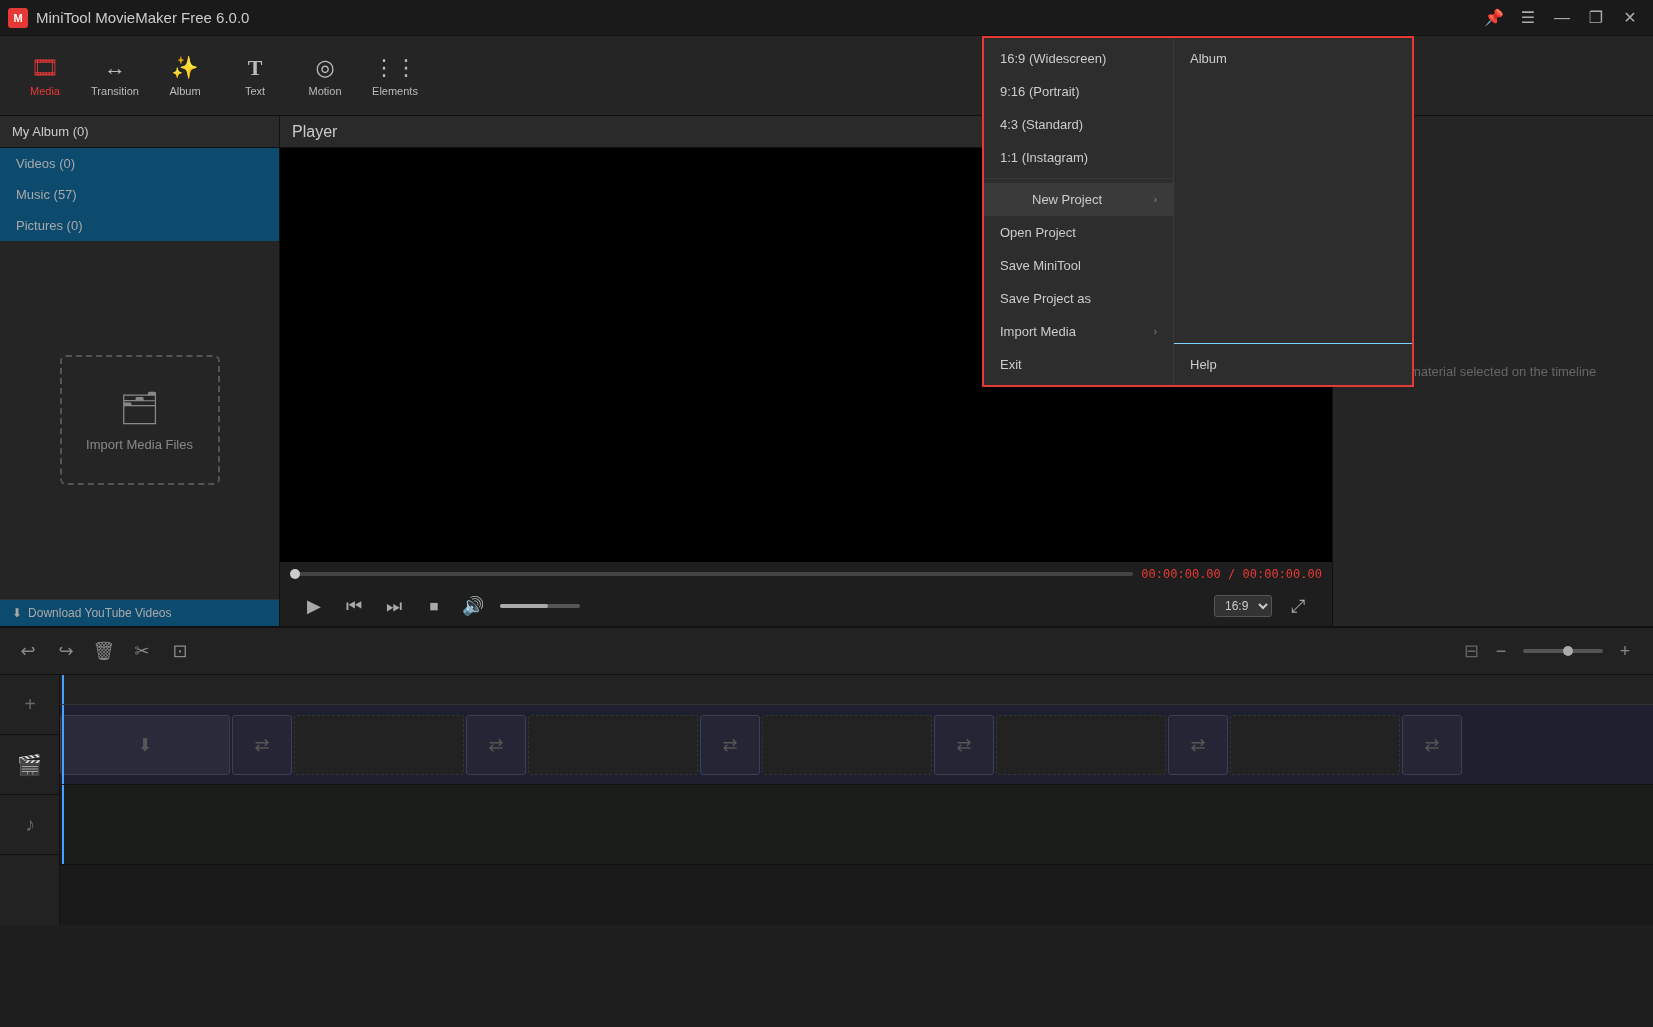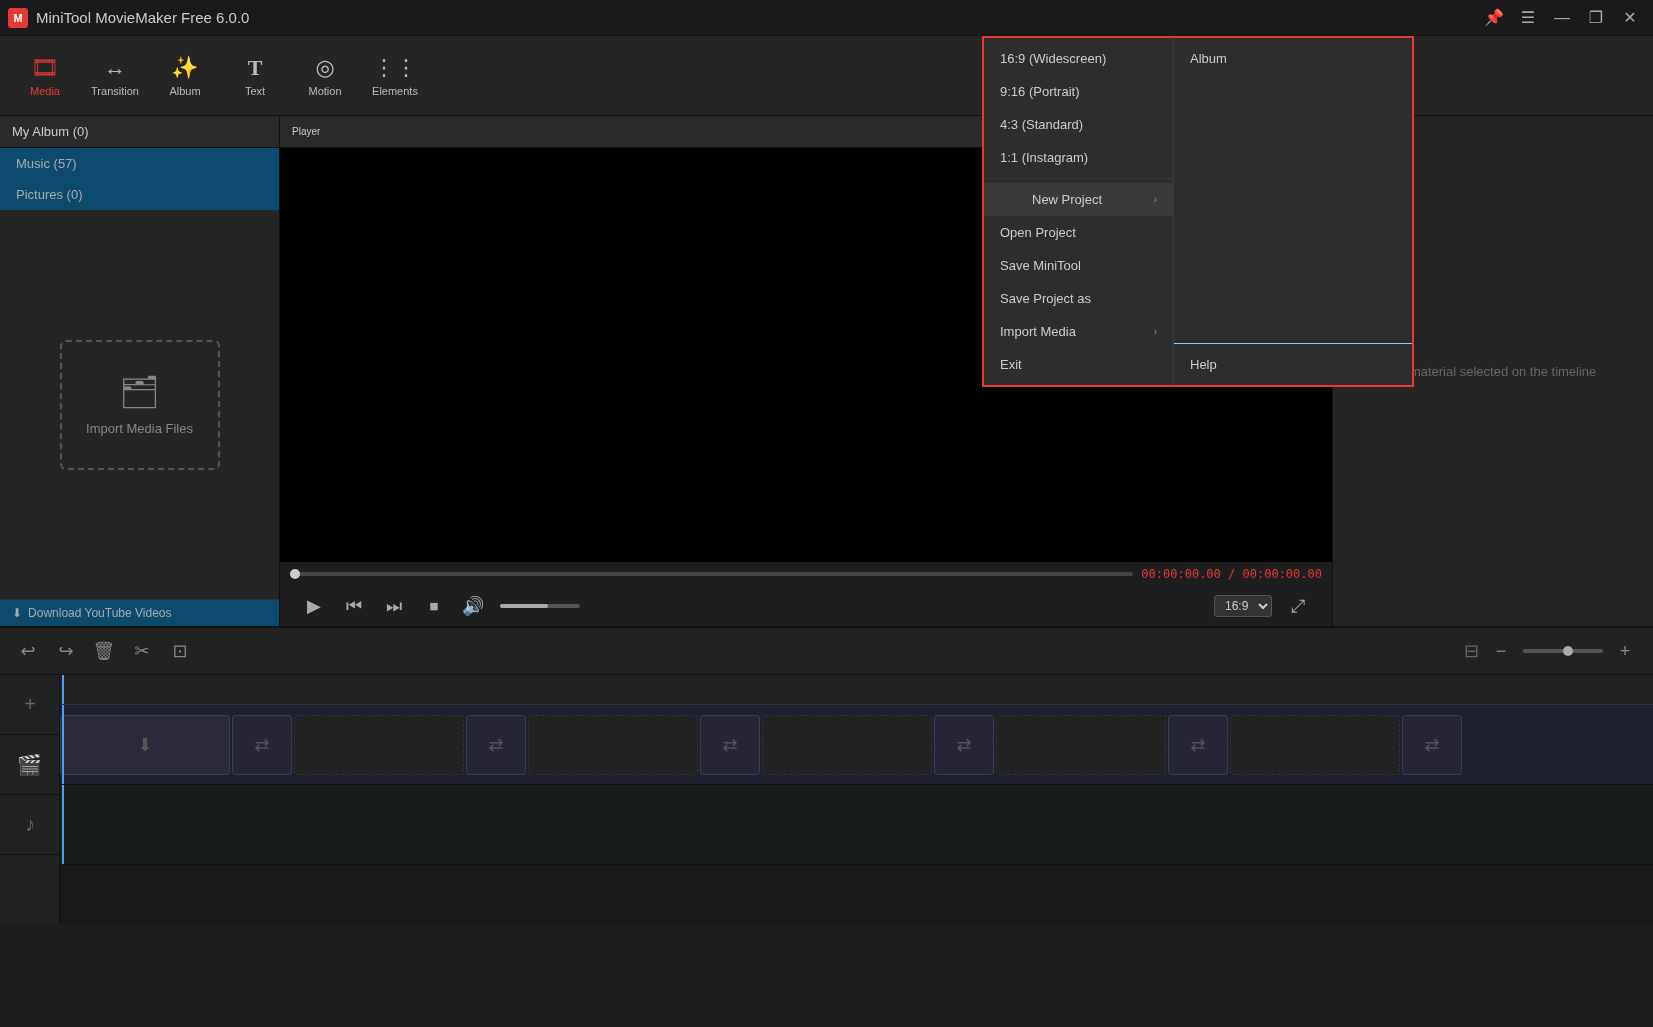--- a/index.html
+++ b/index.html
@@ -139,21 +139,21 @@
       display: flex;
       flex-direction: column;
       border-right: 1px solid #111;
     }
     #player-header {
       height: 32px;
       background: #2a2a2a;
       display: flex; align-items: center;
       padding: 0 12px;
       border-bottom: 1px solid #111;
-      font-size: 10px;
+      font-size: 16px;
       color: #ccc;
     }
     #player-screen {
       flex: 1;
       background: #000;
     }
     #player-progress-bar {
       height: 24px;
       background: #1e1e1e;
       display: flex; align-items: center;
@@ -462,20 +462,23 @@
     <span class="tb-icon">⋮⋮</span>
     <span>Elements</span>
   </div>
 </div>
 
 <div id="main" style="display:flex; height:511px; border-bottom:1px solid #111;">
 
   <div id="left-panel">
     <div id="album-header">
       <span>My Album (0)</span>
+    </div>
+    <div class="sidebar-item">
+      <span>Videos (0)</span>
     </div>
     <div class="sidebar-item">
       <span>Music (57)</span>
     </div>
     <div class="sidebar-item">
       <span>Pictures (0)</span>
     </div>
 
     <div id="import-area">
       <div class="import-box">

